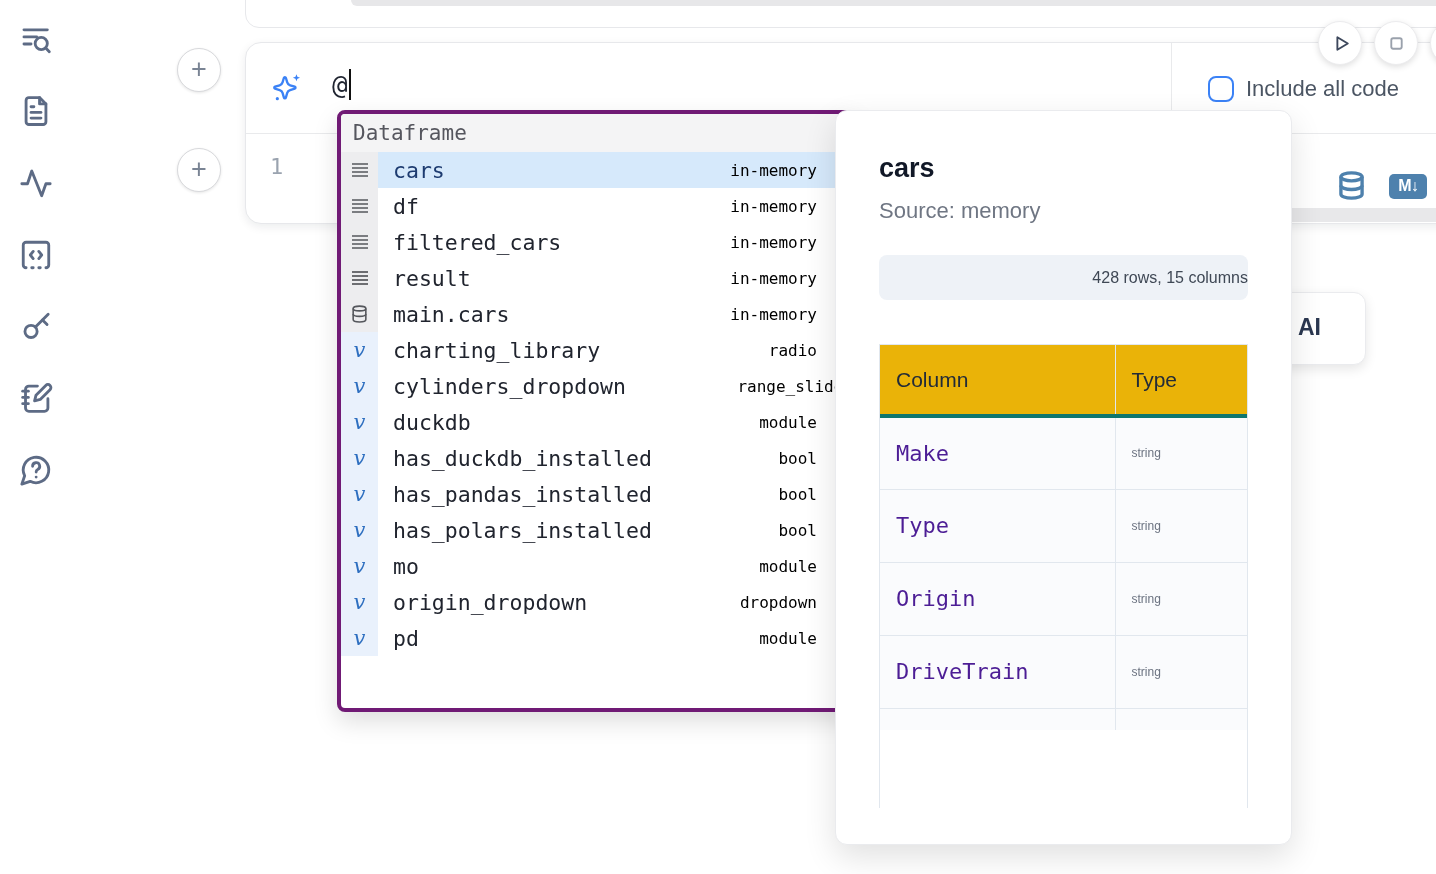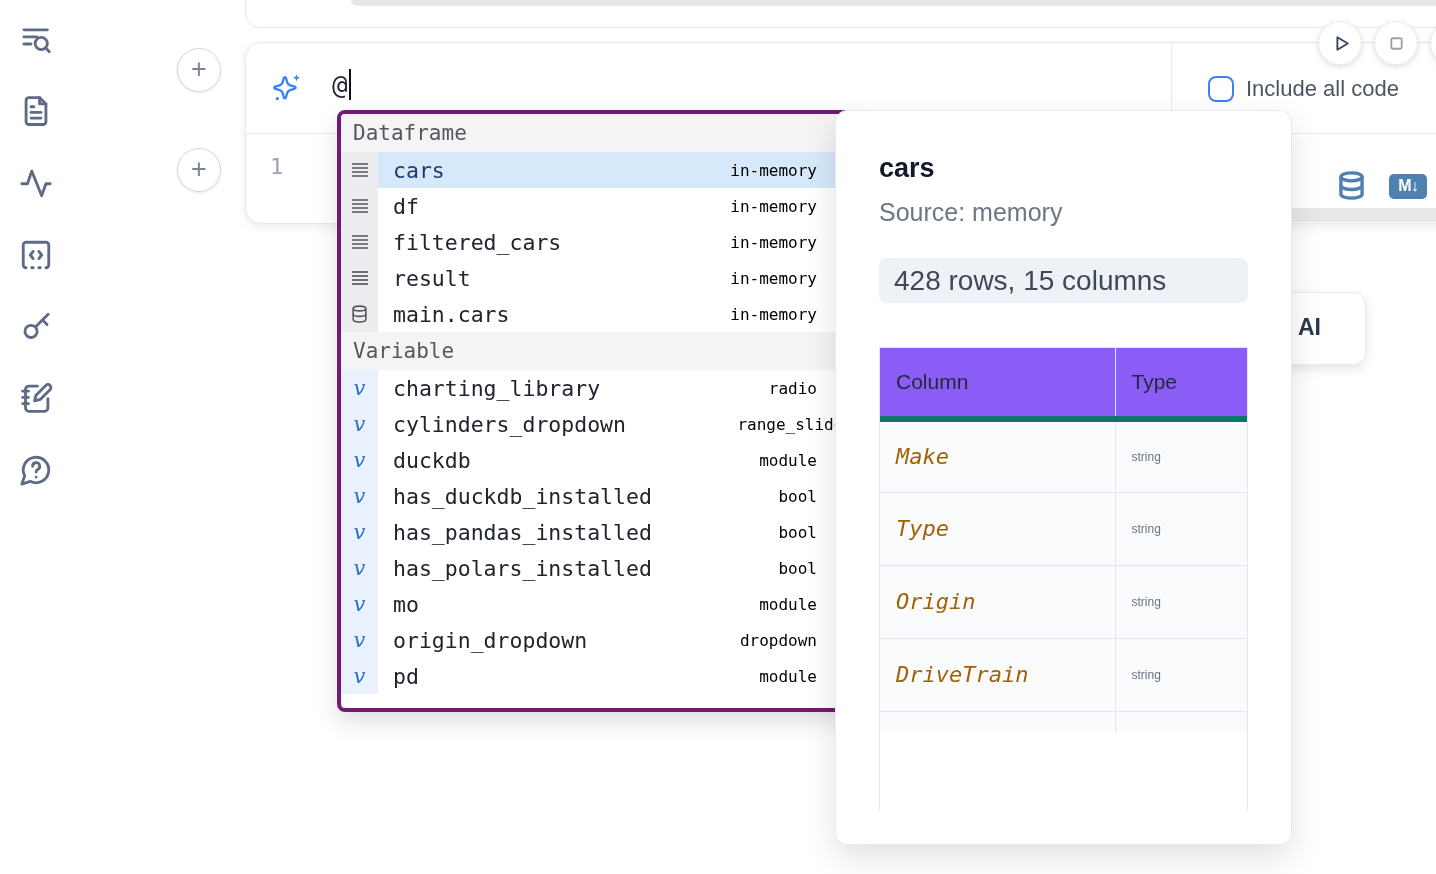--- a/index.html
+++ b/index.html
@@ -70,30 +70,30 @@
 
   
   .ai-frag { position:absolute; left:1152px; top:292px; width:214px; height:73px; background:#fff; border:1px solid #eaebee;
              border-radius:12px; box-shadow:0 4px 12px rgba(0,0,0,.10); z-index:20; cursor:pointer; }
   .ai-frag span { position:absolute; left:133px; top:21px; font-size:23px; font-weight:bold; color:#2b3750; white-space:pre; }
 
   
   .panel { position:absolute; left:835px; top:110px; width:457px; height:735px; background:#fff; border:1px solid #eaebee;
            border-radius:12px; box-shadow:0 12px 32px rgba(0,0,0,.12); z-index:40; padding:0 43px; overflow:hidden; }
   .panel-title { margin-top:42px; font-size:27px; font-weight:bold; color:#111827; }
-  .panel-source { margin-top:14px; font-size:25px; color:#6f7683; }
+  .panel-source { margin-top:14px; font-size:22px; color:#6f7683; }
   .shape-badge { margin-top:31px; height:45px; line-height:45px; background:#eef2f7; border-radius:8px;
-                 padding-left:15px; font-size:28px; color:#3f4855; }
+                 padding-left:15px; font-size:16px; color:#3f4855;text-align:right; }
   .tbl-wrap { margin-top:44px; height:464px; overflow:hidden; border:1px solid #e1e7ee; border-bottom:none; }
   table.schema { width:100%; border-collapse:collapse; }
-  table.schema th { height:71px; background:#8b5cf6; font-weight:normal; text-align:left; padding-left:16px;
-                    font-size:21px; color:#222b38; border-bottom:6px solid #0f766e; }
+  table.schema th { height:71px; background:#eab308; font-weight:normal; text-align:left; padding-left:16px;
+                    font-size:21px; color:#222b38; border-bottom:4px solid #0f766e; }
   table.schema td { height:73px; background:#fafbfd; padding-left:16px; border-bottom:1px solid #e1e7ee; }
   table.schema th:first-child, table.schema td:first-child { width:235px; border-right:1px solid #e1e7ee; }
-  td.col-name { font-family:"DejaVu Sans Mono", monospace; font-size:22px; color:#a16207;font-style:italic; }
+  td.col-name { font-family:"DejaVu Sans Mono", monospace; font-size:22px; color:#4c1d95; }
   td.col-type { font-size:12px; color:#6b7280; }
   tr.partial td { height:22px; border-bottom:none; }
 </style>
 </head>
 <body>
 
 <div class="sidebar">
   <div class="side-btn" style="top:22px">
     <svg viewBox="0 0 24 24">
         <path d="M20 5.5H3.5"></path>
@@ -273,21 +273,20 @@
             <path d="M4 5v7c0 1.7 3.6 3 8 3s8-1.3 8-3V5" fill="none" stroke="#55575c" stroke-width="2"></path>
             <path d="M4 12v7c0 1.7 3.6 3 8 3s8-1.3 8-3v-7" fill="none" stroke="#55575c" stroke-width="2"></path>
           </svg>
         </span>
       </div>
       <div class="dd-content">
         <span class="dd-name">main.cars</span>
         <span class="dd-type">in-memory</span>
       </div>
     </div>
-    <div class="dd-header mono">Variable</div>
     <div class="dd-row">
       <div class="dd-gutter g-var">
         <span class="v-icon">v</span>
       </div>
       <div class="dd-content">
         <span class="dd-name">charting_library</span>
         <span class="dd-type">radio</span>
       </div>
     </div>
     <div class="dd-row">

